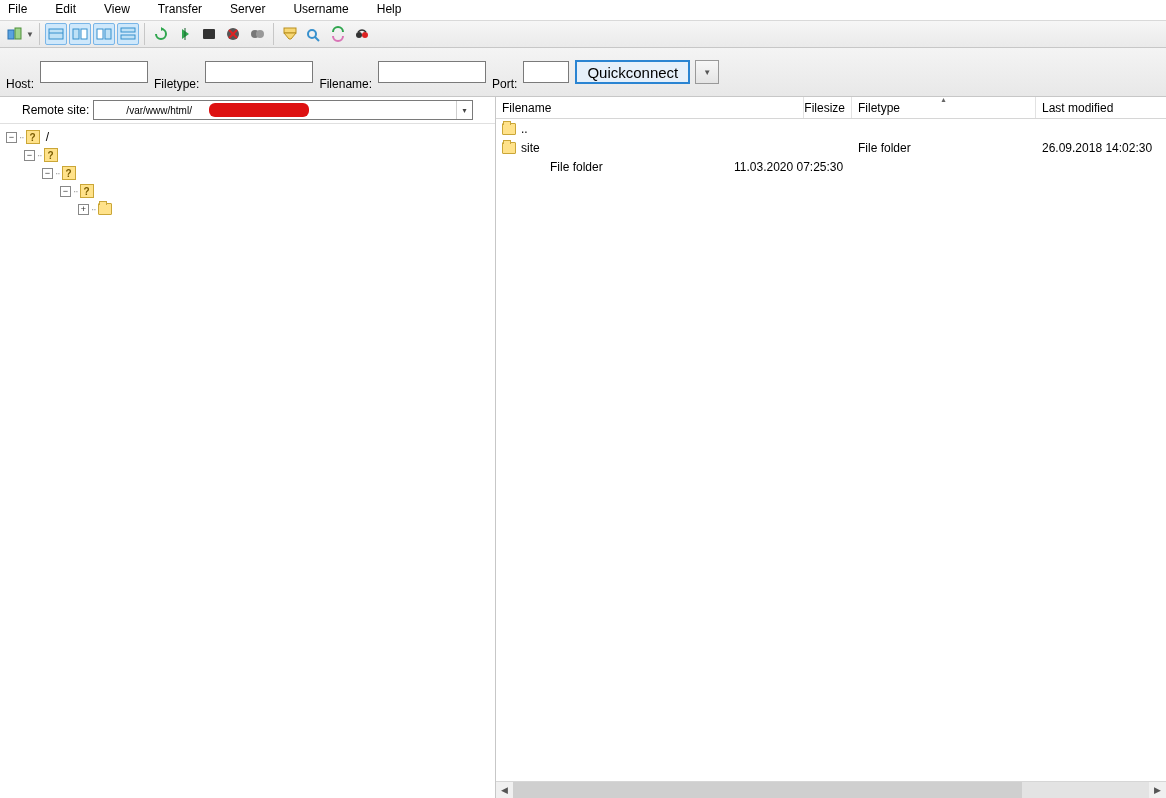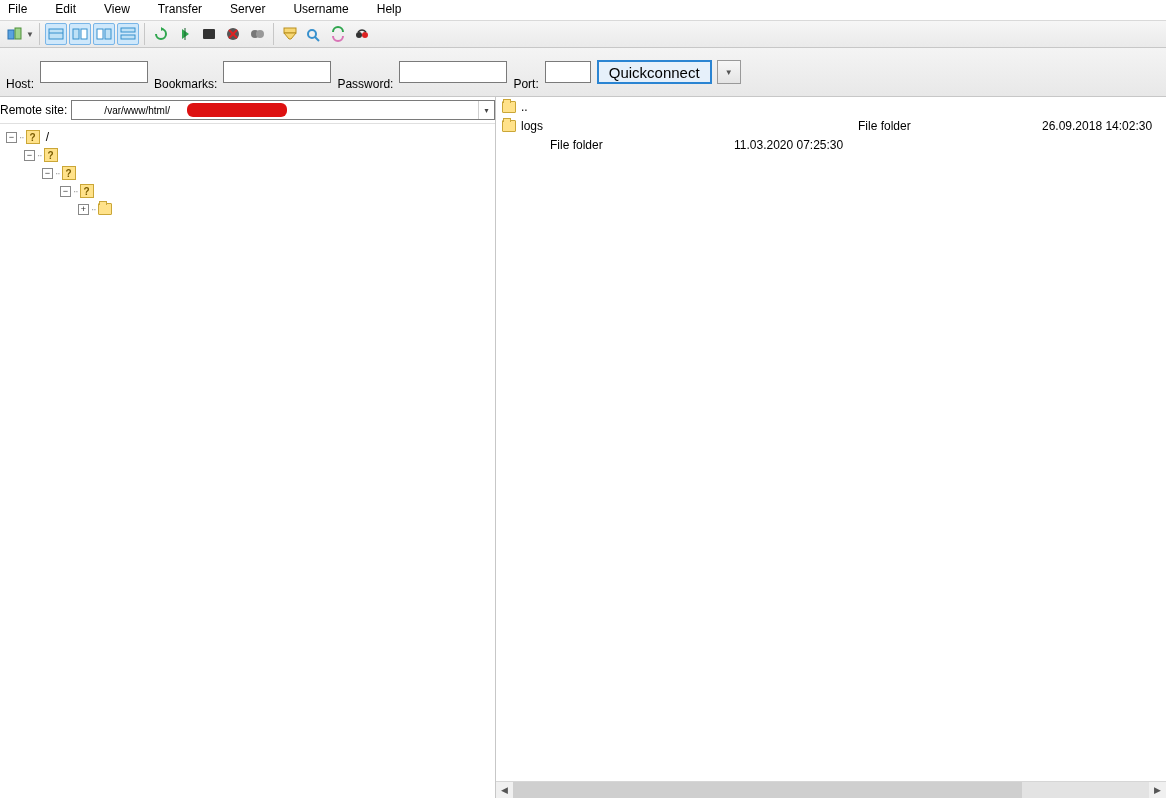--- a/index.html
+++ b/index.html
@@ -91,21 +91,21 @@
   .right-pane {
     flex:1;
     display:flex;
     flex-direction:column;
     min-width:0;
   }
   
   .site-row {
     display:flex;
     align-items:center;
-    padding:3px 0;
+    padding:3px 22px;
     gap:4px;
     border-bottom:1px solid #e0e0e0;
   }
   .site-combo {
     flex:1;
     display:flex;
     align-items:center;
     border:1px solid #7a7a7a;
     height:20px;
     background:#fff;
@@ -300,23 +300,23 @@
         <circle cx="5" cy="9" r="3" fill="#333"></circle>
         <circle cx="11" cy="9" r="3" fill="#d22"></circle>
         <path d="M4 6 Q8 2 12 6" fill="none" stroke="#333" stroke-width="1.5"></path>
       </svg>
   </div>
 </div>
 
 <div class="quickbar">
   <label>Host:</label>
   <input type="text" style="width: 108px;" value="">
-  <label>Bookmarks:</label>
+  <label>Filetype:</label>
   <input type="text" style="width: 108px;" value="">
-  <label>Password:</label>
+  <label>Filename:</label>
   <input type="password" style="width: 108px;" value="">
   <label>Port:</label>
   <input type="text" style="width: 46px;" value="">
   <button class="qc-btn">Quickconnect</button>
   <div class="qc-drop">
       <span style="font-size:8px;color:#555">▼</span>
     </div>
 </div>
 
 <div class="main">
@@ -354,34 +354,43 @@
       </div>
       <div class="tree-row" style="padding-left:72px">
         <span class="tw">+</span>
         <span class="dots">··</span>
         <span class="folder-icon"></span>
       </div>
     </div>
   </div>
 
   <div class="right-pane">
+    <div class="list-header">
+      <div class="col col-fn">Filename</div>
+      <div class="col col-sz">Filesize</div>
+      <div class="col col-ft">
+        <span>Filetype</span>
+        <span class="sort-arrow">▴</span>
+      </div>
+      <div class="col col-lm">Last modified</div>
+    </div>
     <div class="list-body">
       <div class="file-row">
         <div class="c c-fn">
             <span class="folder-icon"></span>
             <span>..</span>
           </div>
         <div class="c c-sz"></div>
         <div class="c c-ft"></div>
         <div class="c c-lm"></div>
       </div>
       <div class="file-row">
         <div class="c c-fn">
             <span class="folder-icon"></span>
-            <span>logs</span>
+            <span>site</span>
           </div>
         <div class="c c-sz"></div>
         <div class="c c-ft">File folder</div>
         <div class="c c-lm">26.09.2018 14:02:30</div>
       </div>
       <div class="file-row">
         <div class="c c-sz"></div>
         <div class="c c-ft">File folder</div>
         <div class="c c-lm">11.03.2020 07:25:30</div>
       </div>

